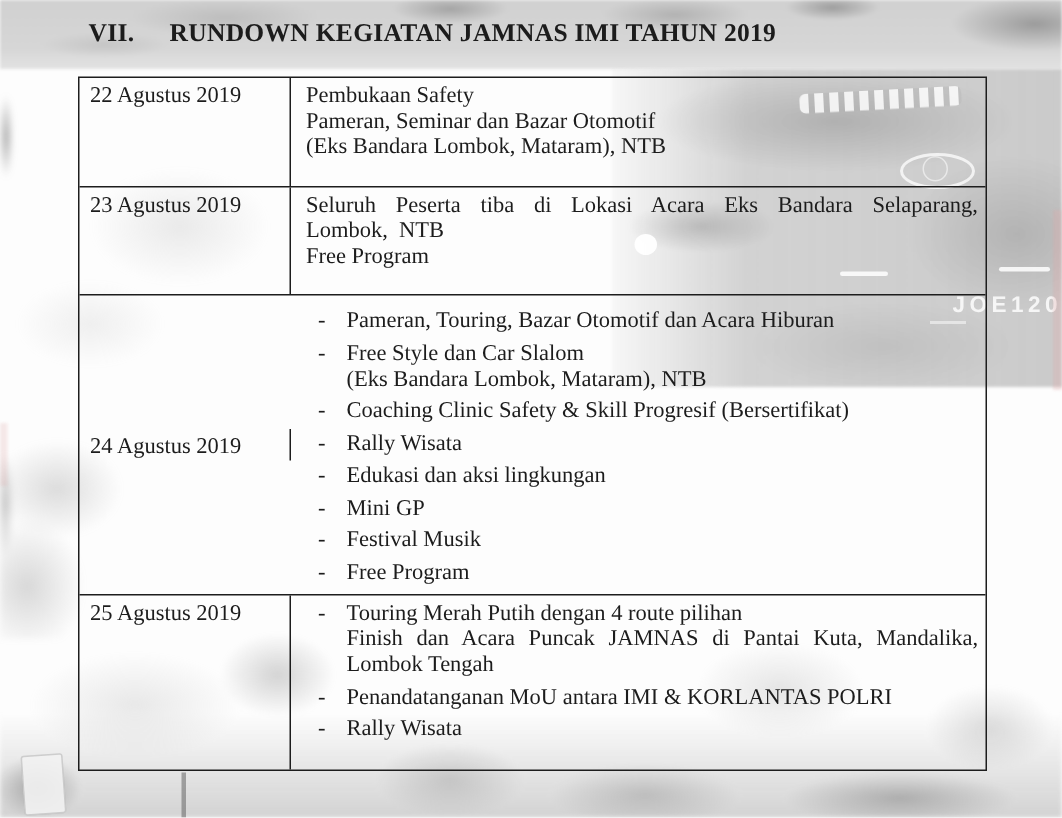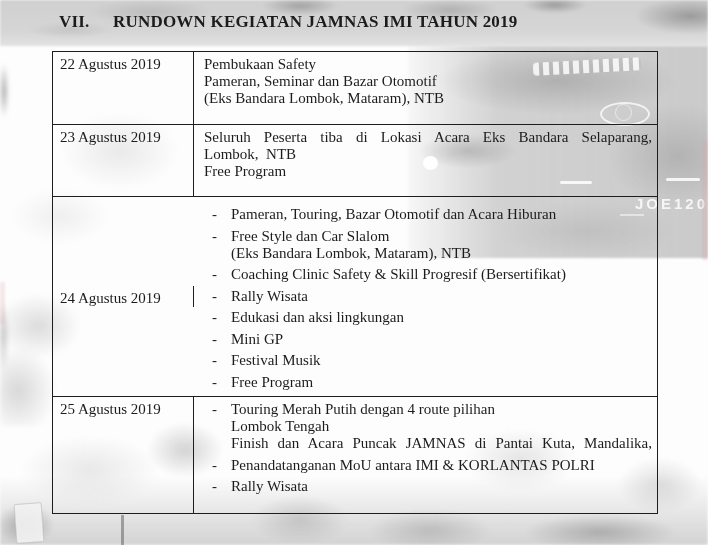--- a/index.html
+++ b/index.html
@@ -222,22 +222,22 @@
           </div>
         </div>
       </div>
       <div class="row">
         <div class="date-cell">25 Agustus 2019</div>
         <div class="act-cell">
           <div class="item">
             <div class="dash">-</div>
             <div class="lines">
               <div class="line">Touring Merah Putih dengan 4 route pilihan</div>
+              <div class="line just">Finish dan Acara Puncak JAMNAS di Pantai Kuta, Mandalika,</div>
               <div class="line">Lombok Tengah</div>
-              <div class="line just">Finish dan Acara Puncak JAMNAS di Pantai Kuta, Mandalika,</div>
             </div>
           </div>
           <div class="item">
             <div class="dash">-</div>
             <div class="lines">
               <div class="line">Penandatanganan MoU antara IMI &amp; KORLANTAS POLRI</div>
             </div>
           </div>
           <div class="item">
             <div class="dash">-</div>

